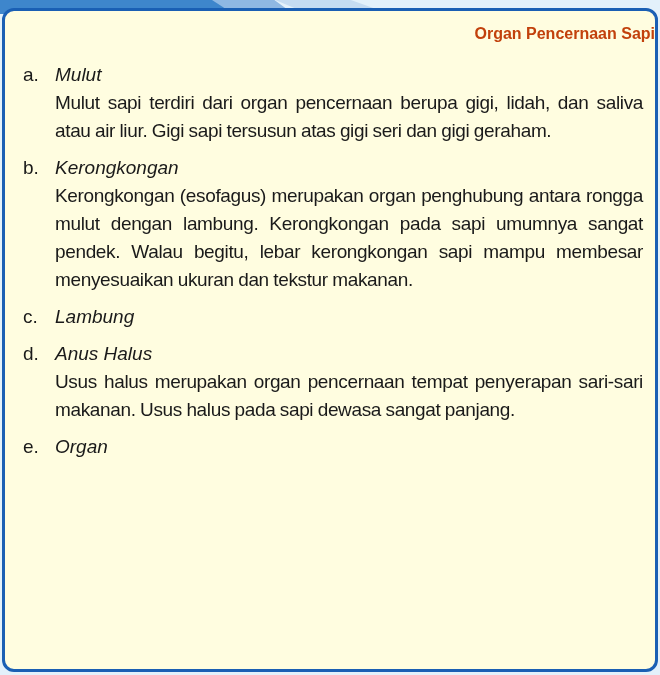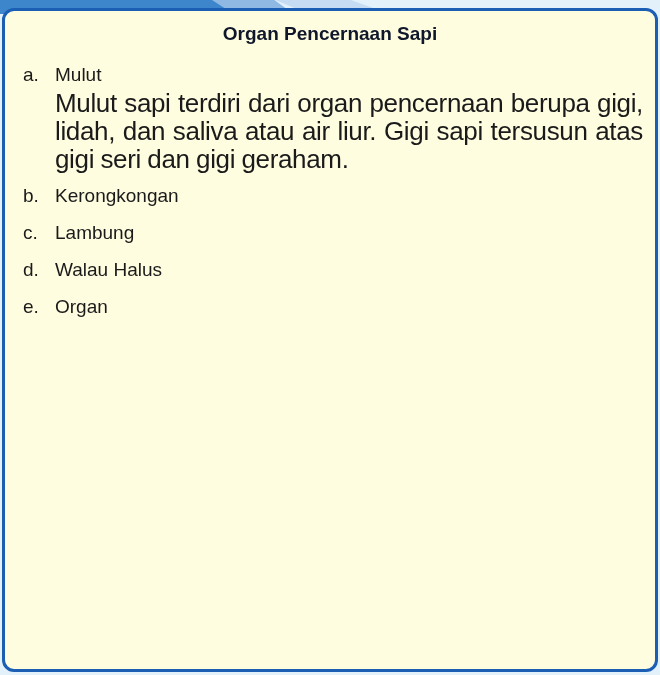--- a/index.html
+++ b/index.html
@@ -54,25 +54,25 @@
       border: 3px solid #1a5fb4;
       border-radius: 12px;
       background: #fffde0;
       box-sizing: content-box;
     }
     .title {
       position: absolute;
       left: 0;
       top: 10px;
       width: 100%;
-      text-align: center;
+      text-align: right;
       font-weight: bold;
-      font-size: 19px;
+      font-size: 16px;
       line-height: 26px;
-      color: #0f172a;
+      color: #c2410c;
     }
     .items {
       position: absolute;
       left: 18px;
       top: 50px;
       width: 620px;
     }
     .item {
       position: relative;
       margin-bottom: 9px;
@@ -81,24 +81,25 @@
       display: flex;
       font-size: 19px;
       line-height: 28px;
     }
     .item-letter {
       width: 32px;
       flex: 0 0 32px;
     }
     .item-title {
       flex: 1;
+      font-style: italic;
     }
     .item-body {
       margin-left: 32px;
-      font-size: 26px;
+      font-size: 19px;
       line-height: 28px;
       text-align: justify;
       letter-spacing: -0.35px;
       word-spacing: -0.5px;
     }
   </style>
 </head>
 <body>
 
 <div class="tab-strip">
@@ -117,34 +118,36 @@
         <span class="item-title">Mulut</span>
       </div>
       <div class="item-body">Mulut sapi terdiri dari organ pencernaan berupa gigi, lidah, dan saliva atau air liur. Gigi sapi tersusun atas gigi seri dan gigi geraham.</div>
     </div>
 
     <div class="item">
       <div class="item-head">
         <span class="item-letter">b.</span>
         <span class="item-title">Kerongkongan</span>
       </div>
+      <div class="item-body">Kerongkongan (esofagus) merupakan organ penghubung antara rongga mulut dengan lambung. Kerongkongan pada sapi umumnya sangat pendek. Walau begitu, lebar kerongkongan sapi mampu membesar menyesuaikan ukuran dan tekstur makanan.</div>
     </div>
 
     <div class="item">
       <div class="item-head">
         <span class="item-letter">c.</span>
         <span class="item-title">Lambung</span>
       </div>
     </div>
 
     <div class="item">
       <div class="item-head">
         <span class="item-letter">d.</span>
-        <span class="item-title">Walau Halus</span>
+        <span class="item-title">Anus Halus</span>
       </div>
+      <div class="item-body">Usus halus merupakan organ pencernaan tempat penyerapan sari-sari makanan. Usus halus pada sapi dewasa sangat panjang.</div>
     </div>
 
     <div class="item">
       <div class="item-head">
         <span class="item-letter">e.</span>
         <span class="item-title">Organ</span>
       </div>
     </div>
   </div>
 </div>

